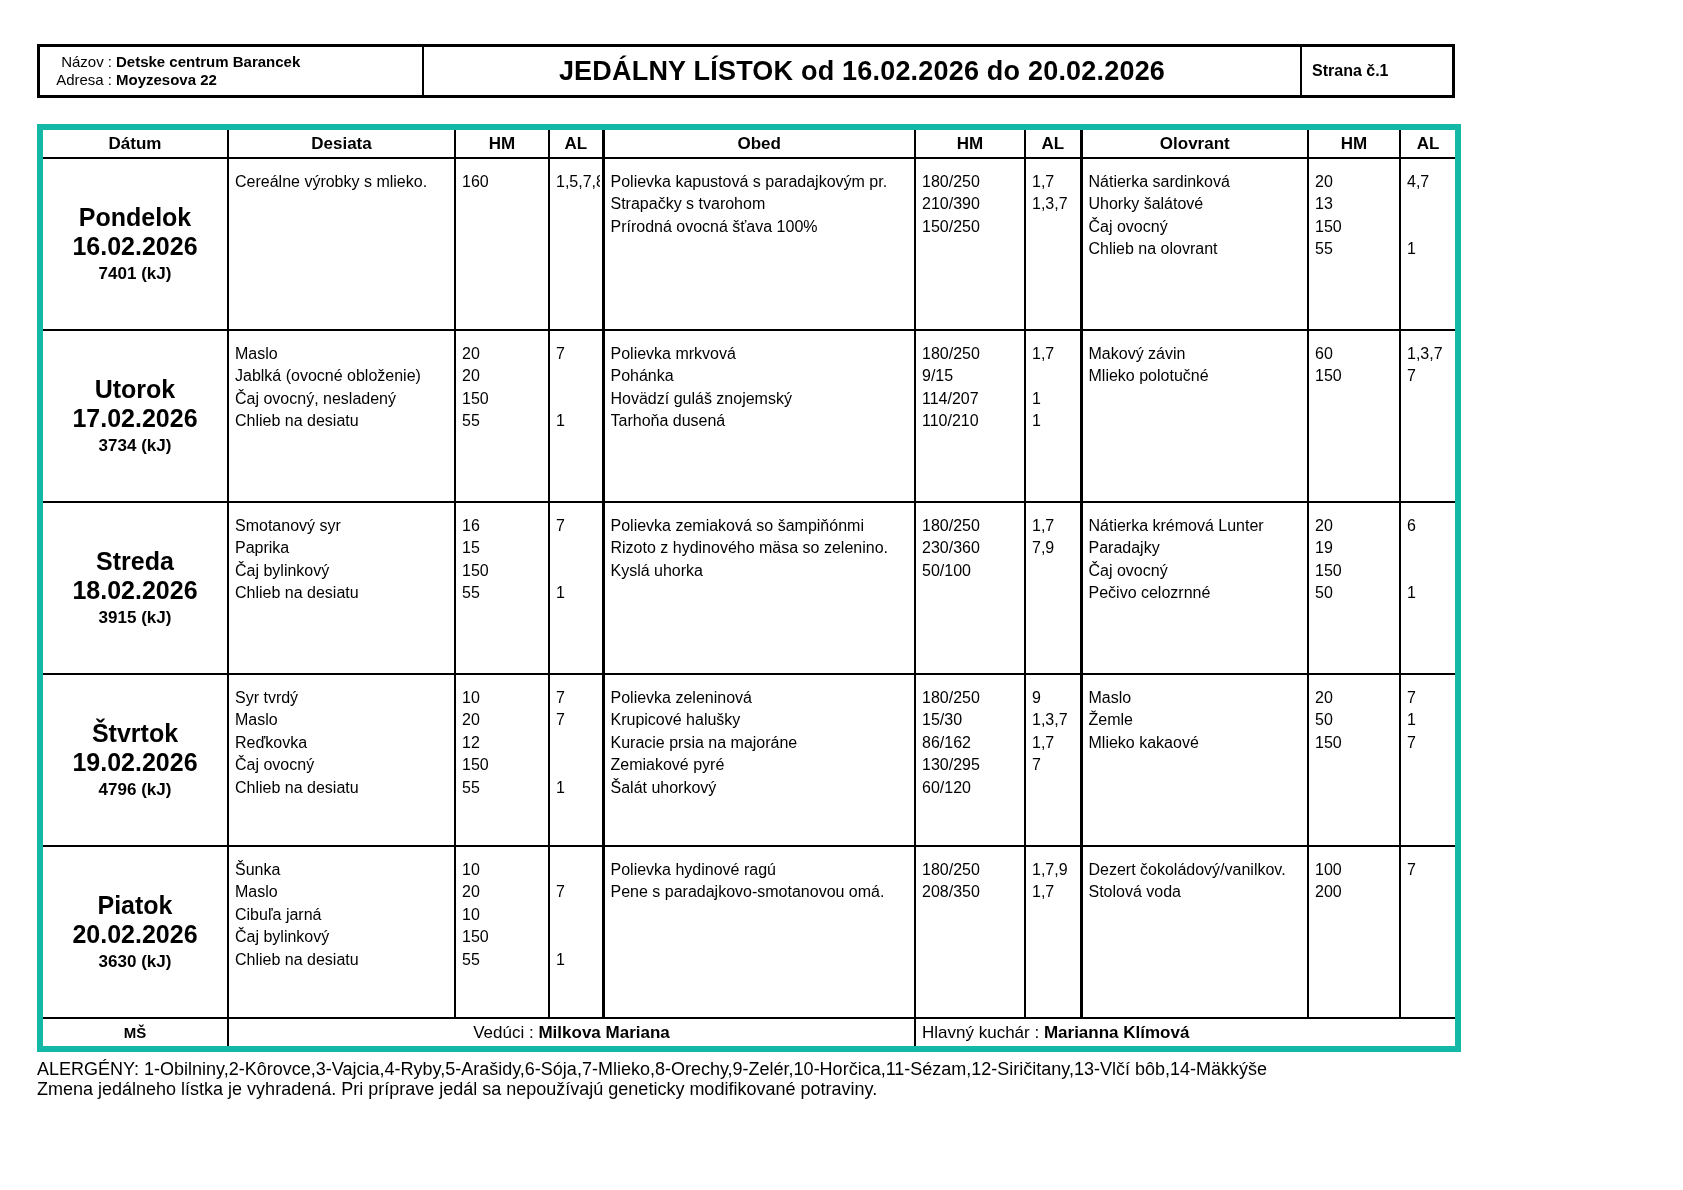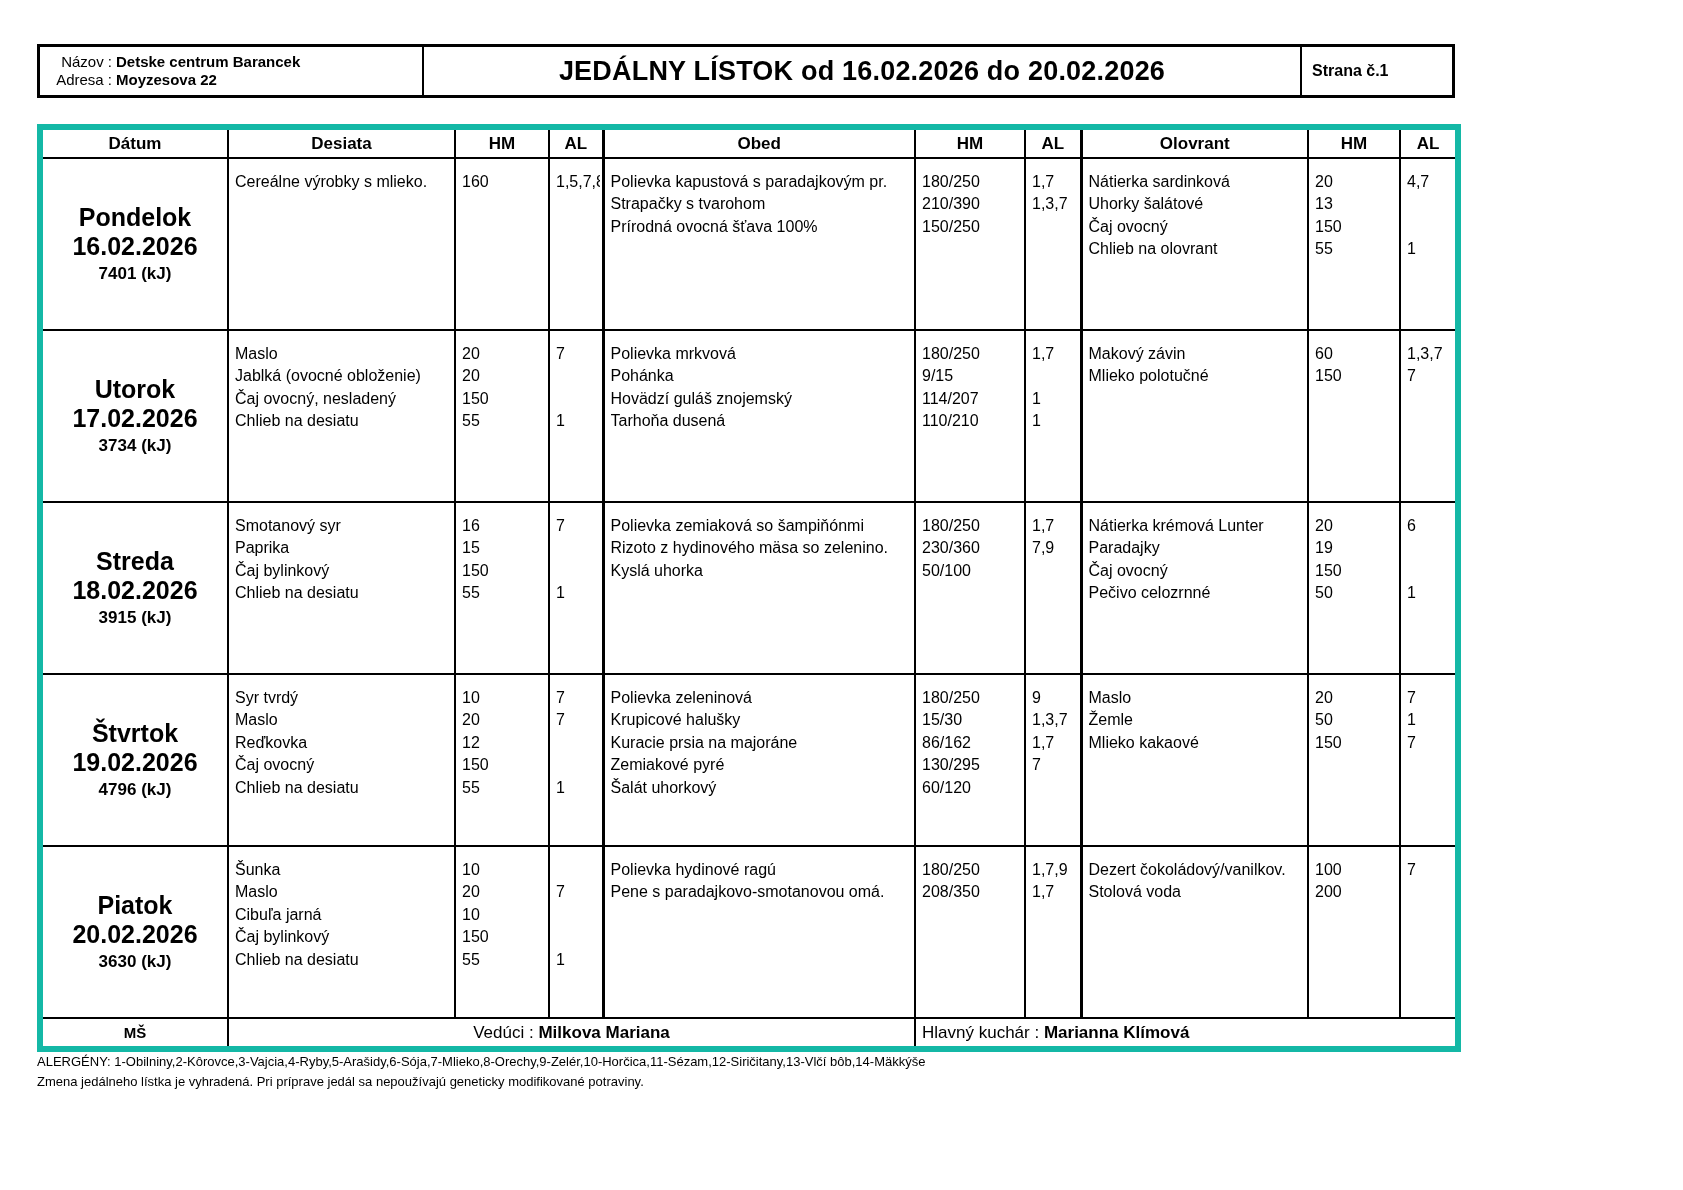--- a/index.html
+++ b/index.html
@@ -34,21 +34,21 @@
   .day-energy { font-size:17px; font-weight:bold; line-height:22px; margin-top:2px; }
   .cell-pad { padding:12px 2px 0 6px; }
   .line { height:22.4px; line-height:22.4px; white-space:nowrap; overflow:hidden; }
   tfoot td { border-top-width:3px; height:31px; vertical-align:middle; font-size:17px; }
   .ms-cell { text-align:center; font-size:15px; font-weight:bold; }
   .footer-mid { text-align:center; }
   .footer-right { padding-left:6px; }
   .bold { font-weight:bold; }
 
   
-  .notes { font-size:13px; line-height:19.5px; }
+  .notes { margin-top:8px; font-size:18px; line-height:19.5px; }
 </style>
 </head>
 <body>
 
 <div class="page">
   <div class="content">
 
     <div class="header-box">
       <div class="org-box">
         <div class="org-line">

